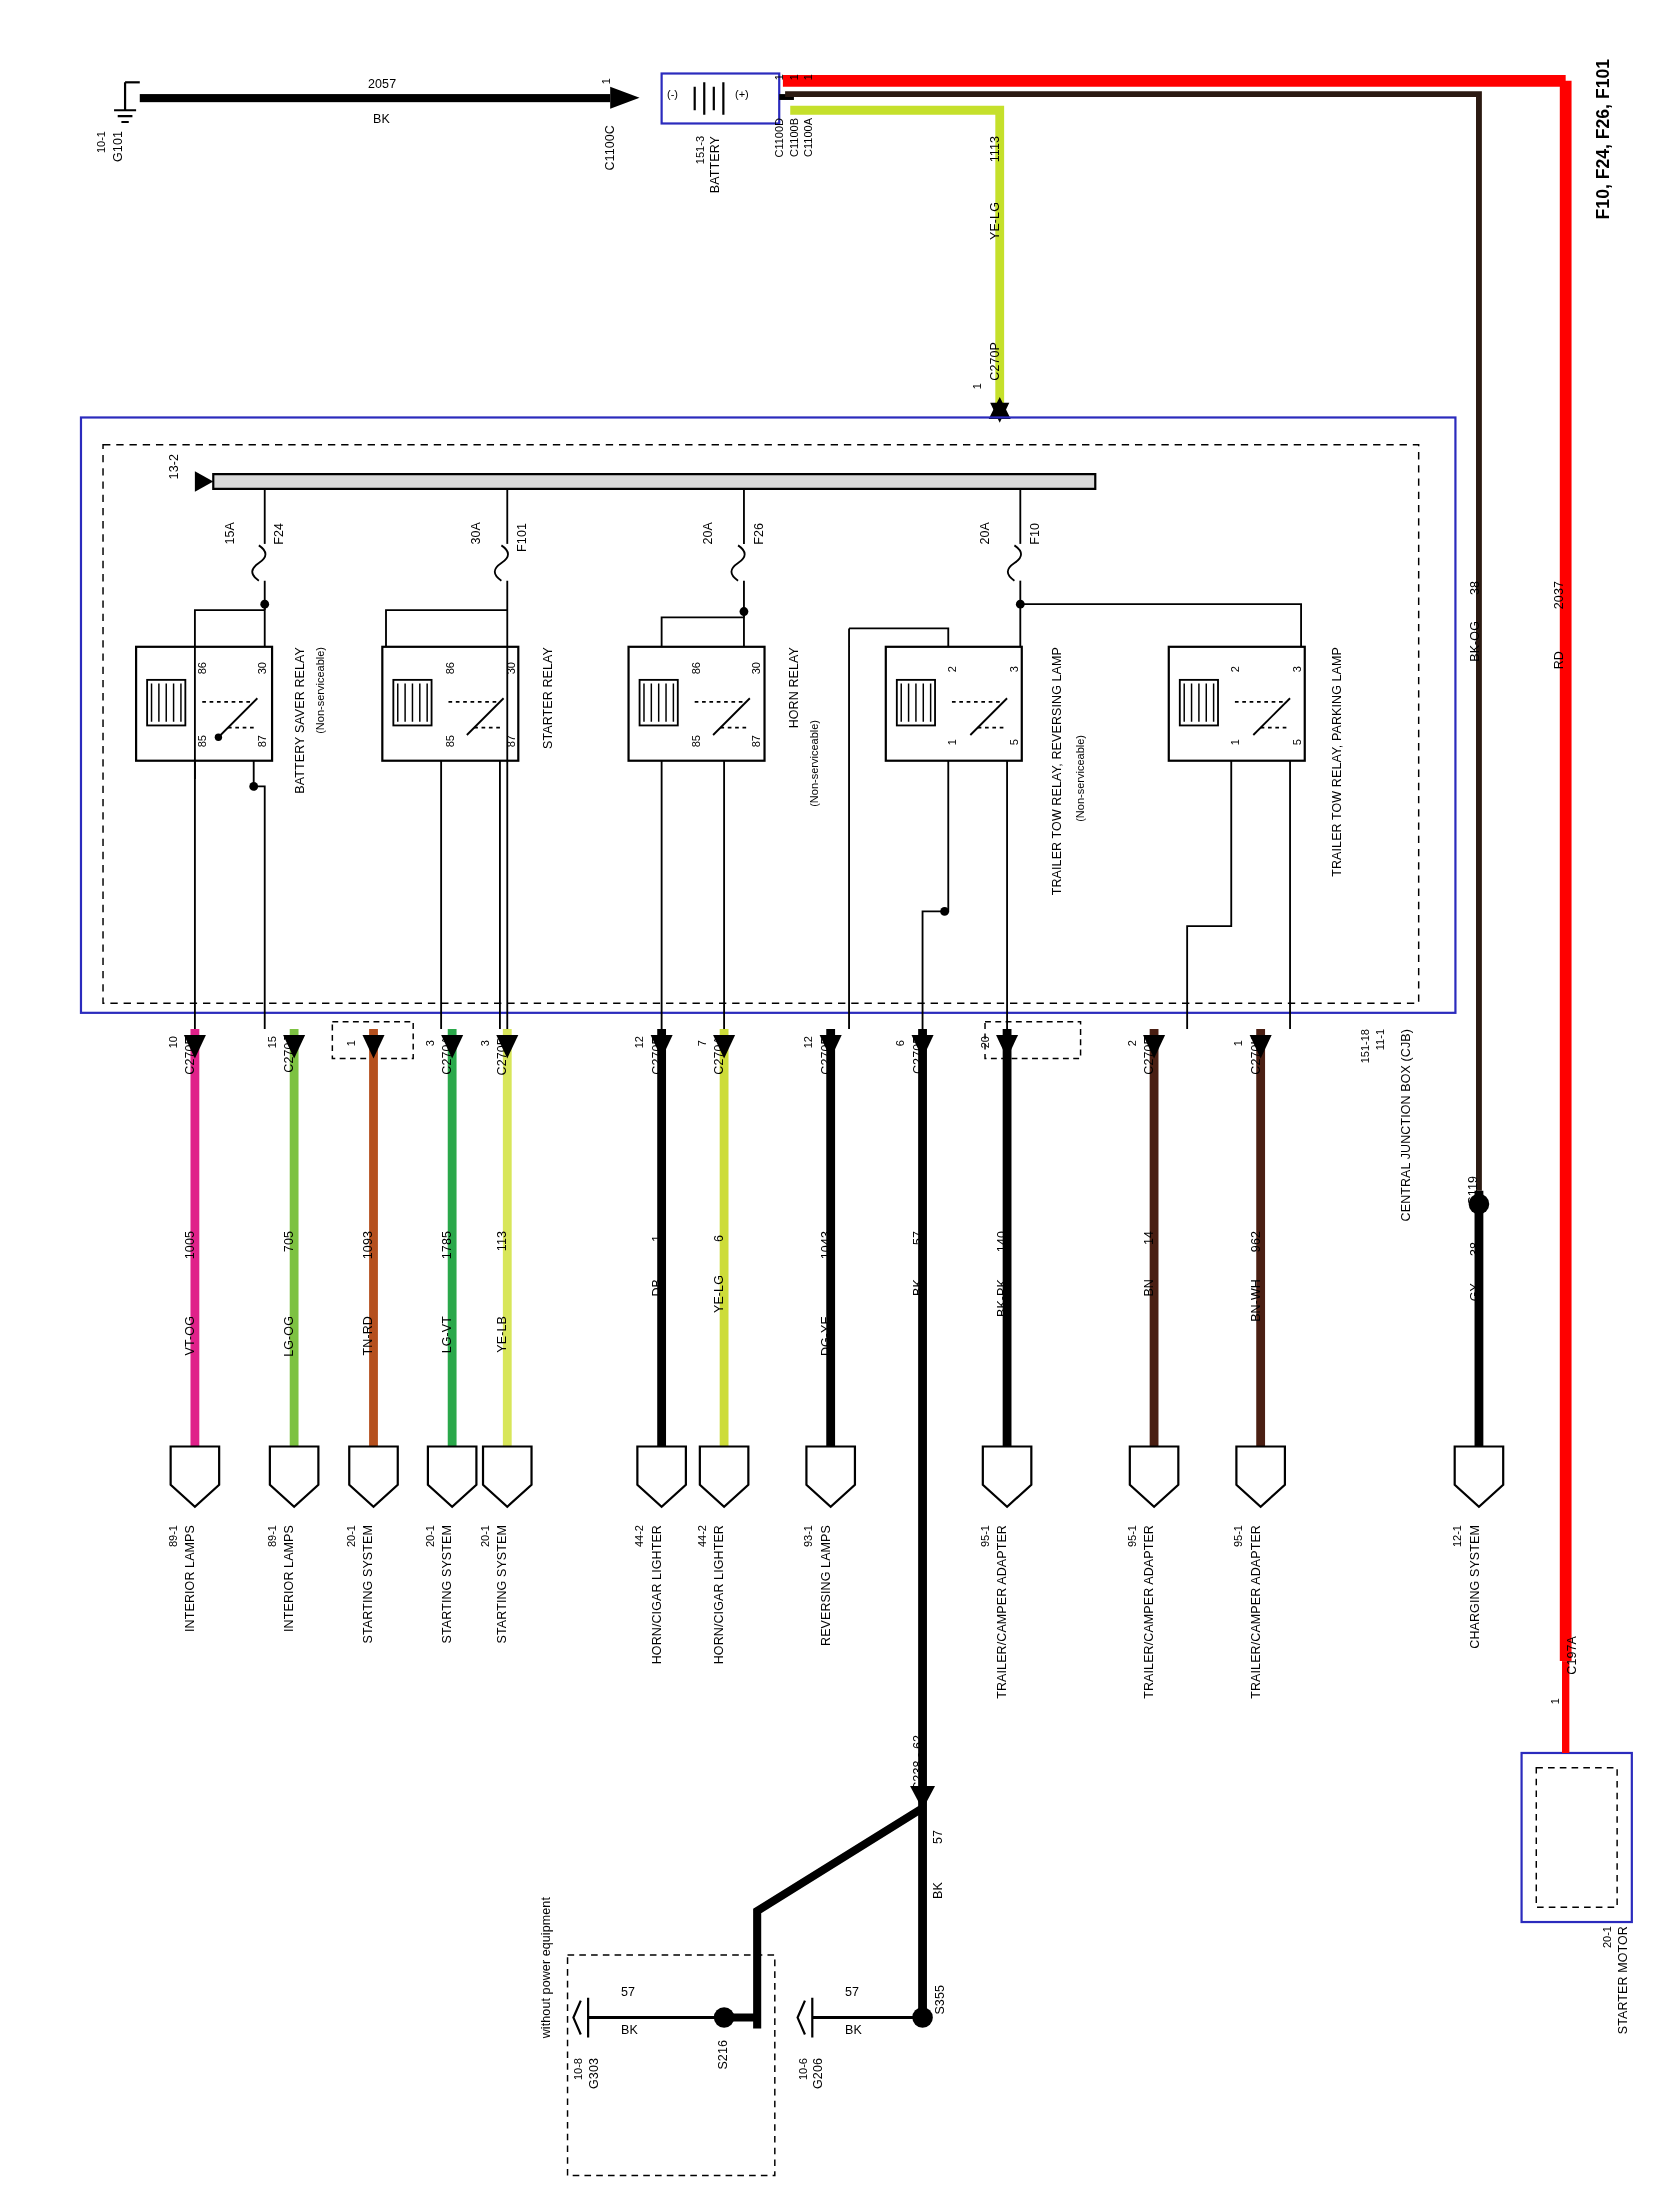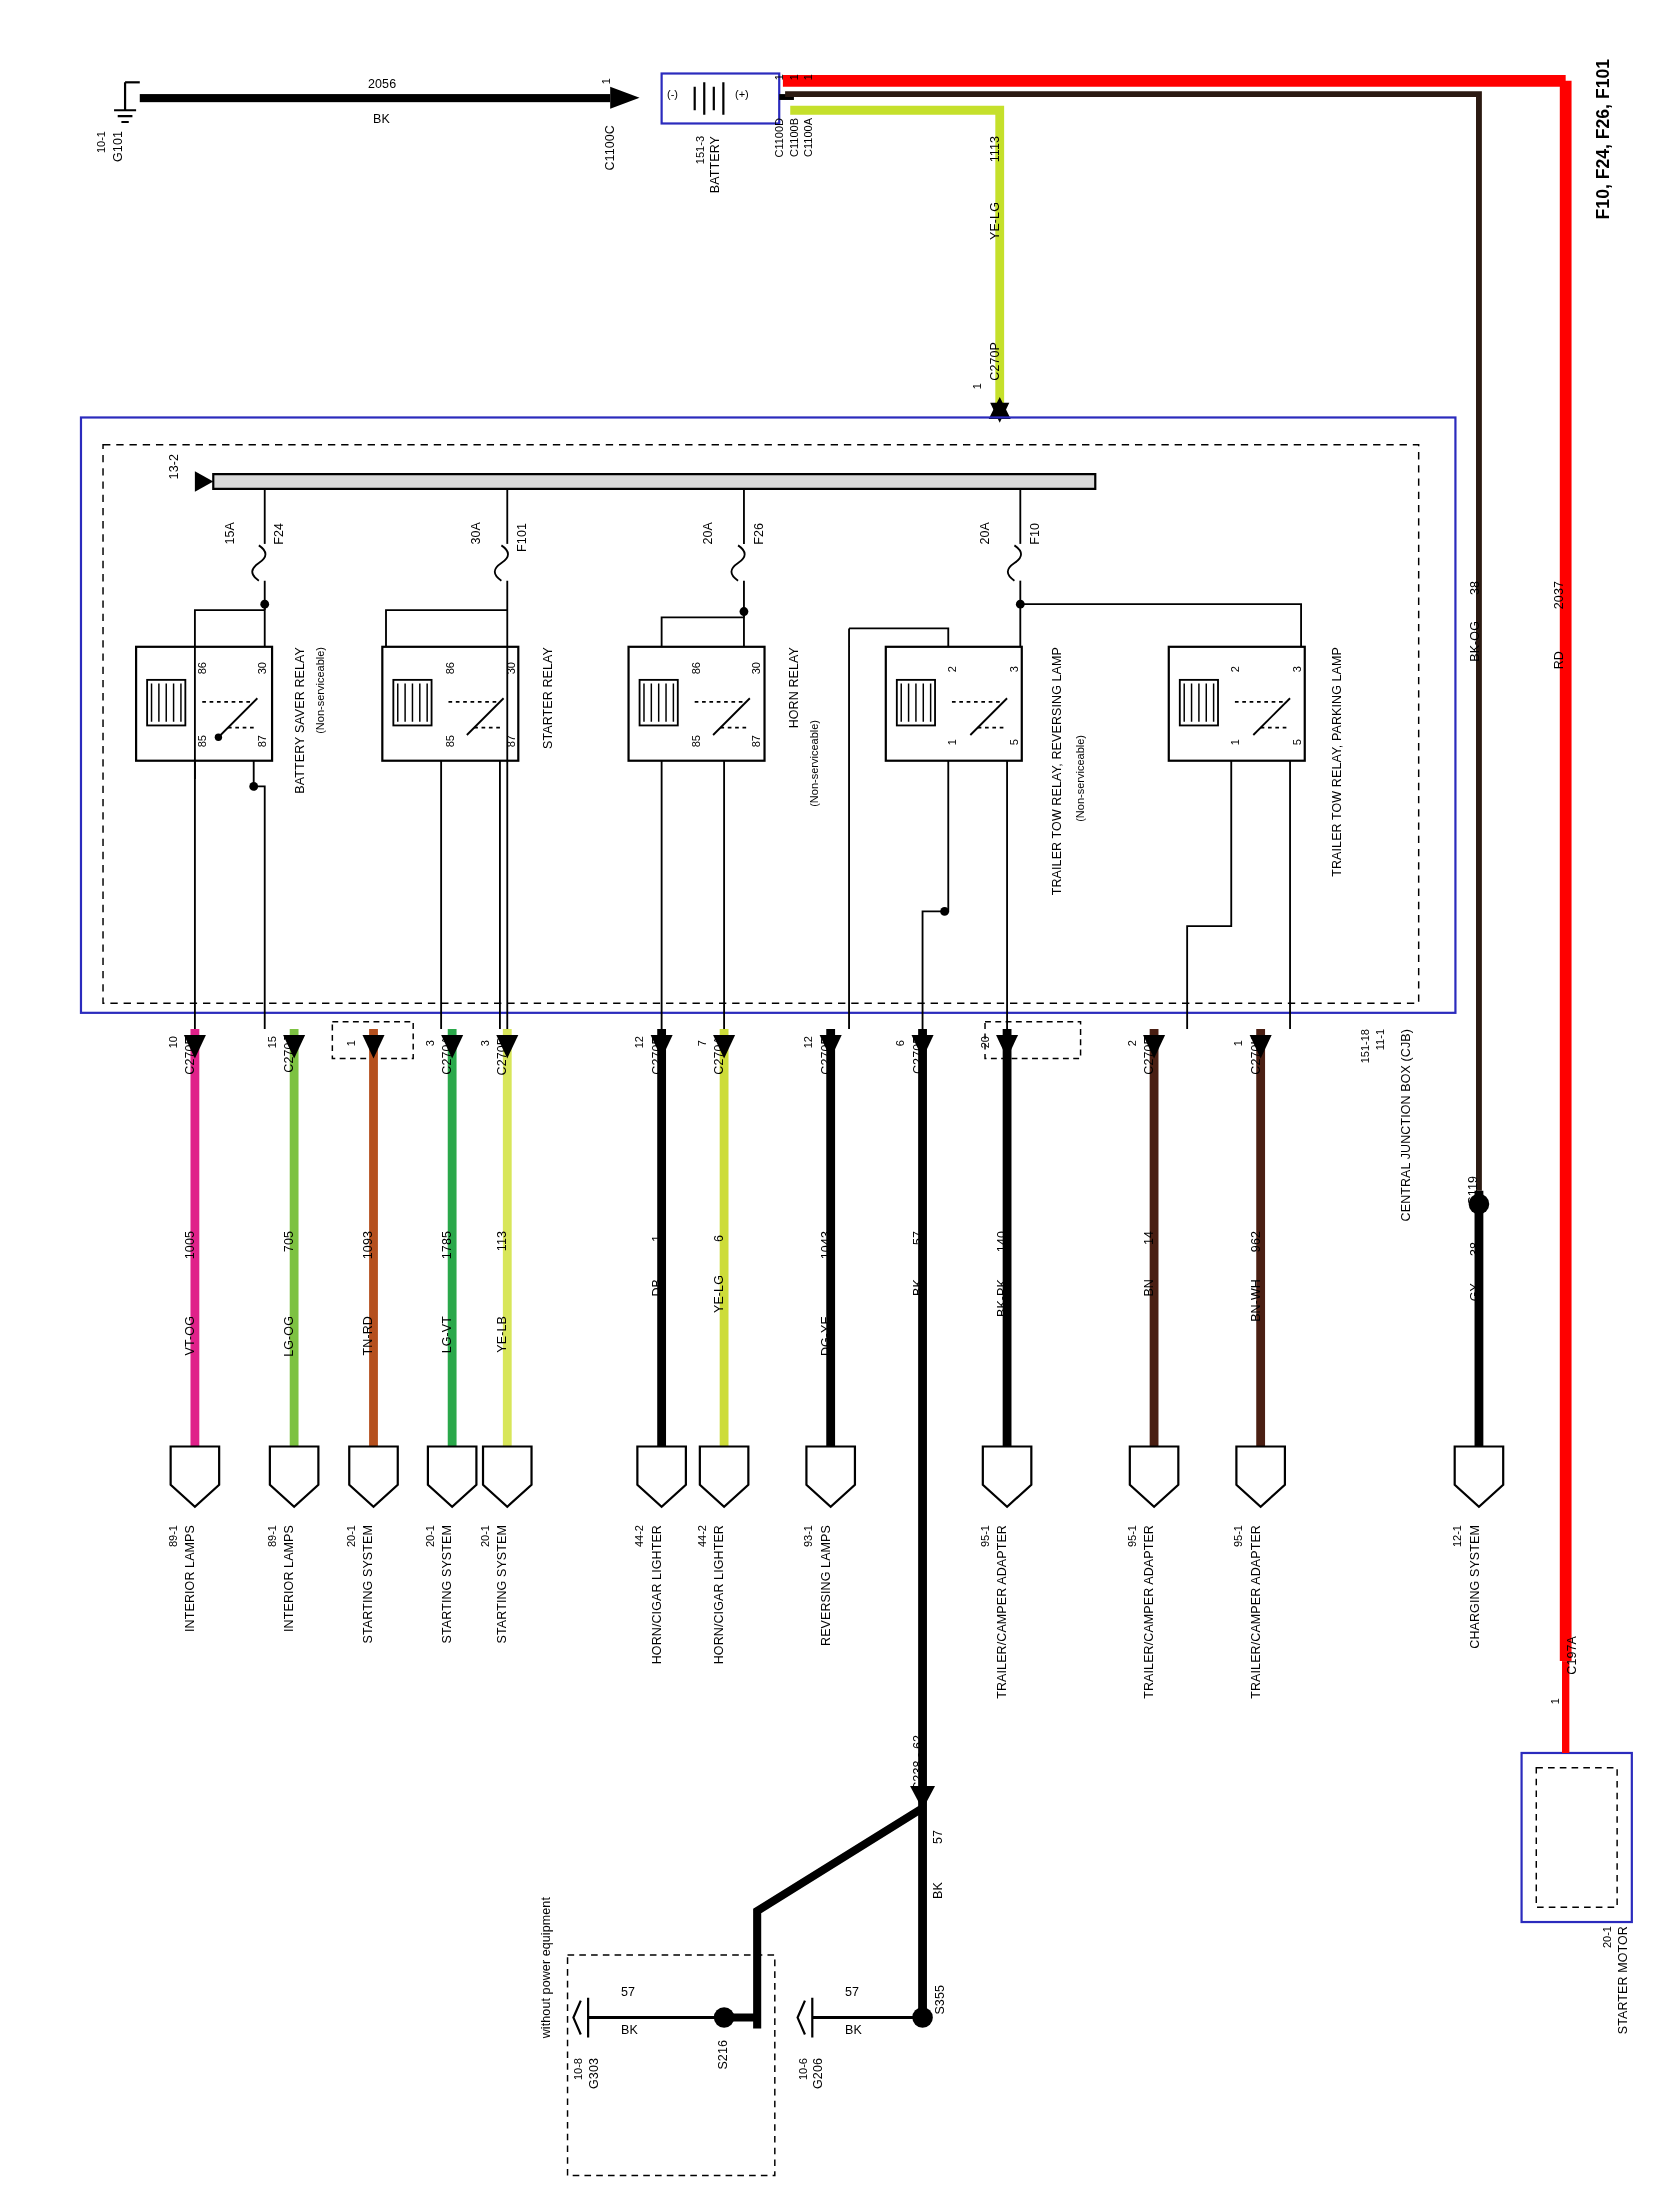--- a/index.html
+++ b/index.html
@@ -188,21 +188,21 @@
   <rect x="772" y="2660" width="282" height="300" fill="none" stroke="#000" stroke-width="2" stroke-dasharray="9,7"></rect>
 
   <rect x="2070" y="2385" width="150" height="230" fill="none" stroke="#2b2bbd" stroke-width="3"></rect>
   <rect x="2090" y="2405" width="110" height="190" fill="none" stroke="#000" stroke-width="2" stroke-dasharray="9,7"></rect>
   <path d="M2130,2260 L2130,2385" stroke="#ff0000" stroke-width="10"></path>
 </svg>
 
 <div class="lbl" style="left:112px;top:131px;"><span class="vt">G101</span></div>
 <div class="lbl-sm" style="left:96px;top:131px;"><span class="vt">10-1</span></div>
 
-<div class="lbl" style="left:368px;top:77px;"><span>2056</span></div>
+<div class="lbl" style="left:368px;top:77px;"><span>2057</span></div>
 <div class="lbl" style="left:373px;top:112px;"><span>BK</span></div>
 <div class="lbl-sm" style="left:601px;top:74px;"><span class="vt">1</span></div>
 <div class="lbl" style="left:604px;top:125px;"><span class="vt">C1100C</span></div>
 
 <div class="lbl-sm" style="left:667px;top:88px;"><span>(-)</span></div>
 <div class="lbl-sm" style="left:735px;top:88px;"><span>(+)</span></div>
 <div class="lbl" style="left:709px;top:136px;"><span class="vt">BATTERY</span></div>
 <div class="lbl-sm" style="left:695px;top:136px;"><span class="vt">151-3</span></div>
 <div class="lbl-sm" style="left:803px;top:118px;"><span class="vt">C1100A</span></div>
 <div class="lbl-sm" style="left:789px;top:118px;"><span class="vt">C1100B</span></div>

